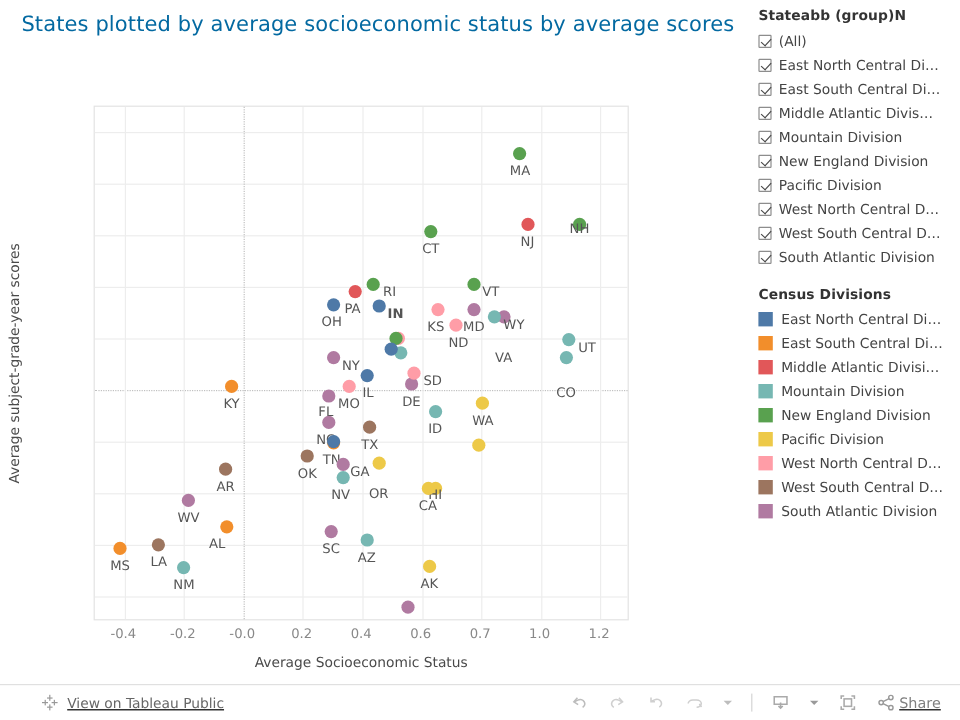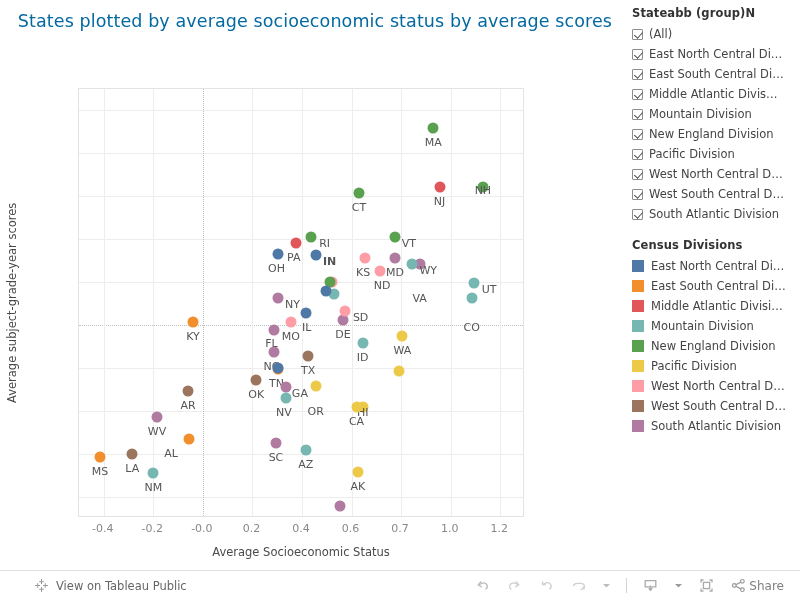--- a/index.html
+++ b/index.html
@@ -104,21 +104,21 @@
   .legend-row {
     display: flex; align-items: center; gap: 7px;
     height: 20px; font-size: 11.5px; color: #444444;
   }
   .swatch { width: 12px; height: 12px; flex: 0 0 12px; }
 
   
   .toolbar {
     position: absolute; left: 0; bottom: 0; width: 800px; height: 30px;
     background: #ffffff; border-top: 1px solid #e0e0e0;
-    display: flex; align-items: center;
+    display: flex; align-items: center; text-decoration: underline;
   }
   .tb-left { display: flex; align-items: center; gap: 7px; margin-left: 34px; }
   .tb-left-label { font-size: 11.5px; color: #666666; }
   .tb-right {
     margin-left: auto; margin-right: 16px;
     display: flex; align-items: center; gap: 15px;
   }
   .tb-icon { display: flex; align-items: center; gap: 2px; color: #b4b4b4; }
   .tb-sep { width: 1px; height: 15px; background: #d4d4d4; }
   .share-label { font-size: 12px; color: #808080; }
@@ -253,21 +253,21 @@
         <div class="plabel" style="left: 283.706px; top: 318px; text-align: center;">HI</div>
         <div class="pt" style="left: 277.511px; top: 318.318px; background: rgb(237, 201, 72);"></div>
         <div class="plabel" style="left: 277.511px; top: 327.318px;">CA</div>
         <div class="pt" style="left: 78.05px; top: 328.185px; background: rgb(176, 122, 161);"></div>
         <div class="plabel" style="left: 78.05px; top: 337.185px;">WV</div>
         <div class="pt" style="left: 196.983px; top: 353.925px; background: rgb(176, 122, 161);"></div>
         <div class="plabel" style="left: 196.983px; top: 362.925px;">SC</div>
         <div class="pt" style="left: 226.717px; top: 361.218px; background: rgb(118, 183, 178);"></div>
         <div class="plabel" style="left: 226.717px; top: 370.218px;">AZ</div>
         <div class="pt" style="left: 110.261px; top: 349.635px; background: rgb(242, 142, 43);"></div>
-        <div class="plabel" style="left: 92px; top: 358.635px;">AL</div>
+        <div class="plabel" style="left: 102px; top: 358.635px;">AL</div>
         <div class="pt" style="left: 21.0611px; top: 368.082px; background: rgb(242, 142, 43);"></div>
         <div class="plabel" style="left: 21.0611px; top: 377.082px;">MS</div>
         <div class="pt" style="left: 53.2722px; top: 364.65px; background: rgb(156, 117, 95);"></div>
         <div class="plabel" style="left: 53.2722px; top: 373.65px;">LA</div>
         <div class="pt" style="left: 74.3333px; top: 383.955px; background: rgb(118, 183, 178);"></div>
         <div class="plabel" style="left: 74.3333px; top: 392.955px;">NM</div>
         <div class="pt" style="left: 278.75px; top: 382.668px; background: rgb(237, 201, 72);"></div>
         <div class="plabel" style="left: 278.75px; top: 391.668px;">AK</div>
         <div class="pt" style="left: 261.406px; top: 416.988px; background: rgb(176, 122, 161);"></div>
       </div>

